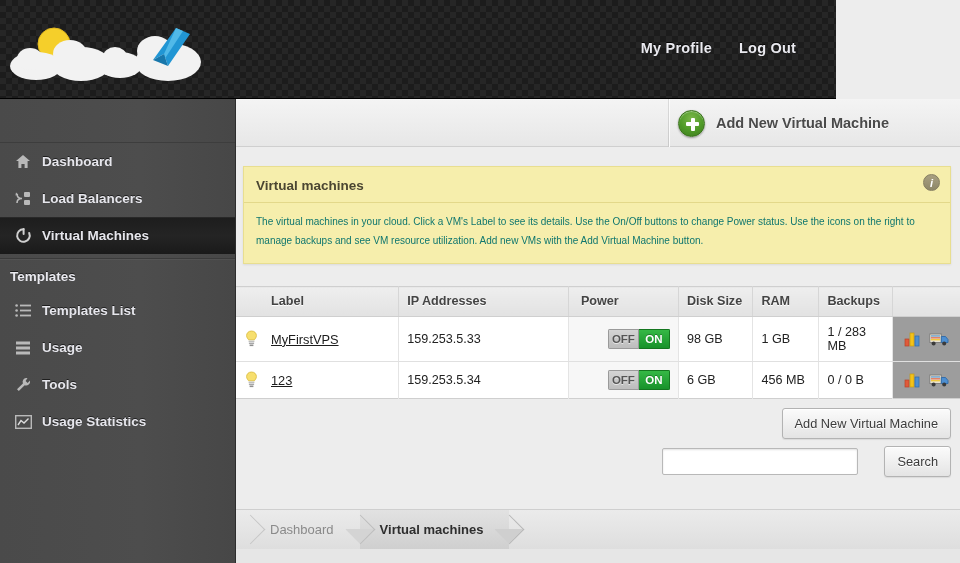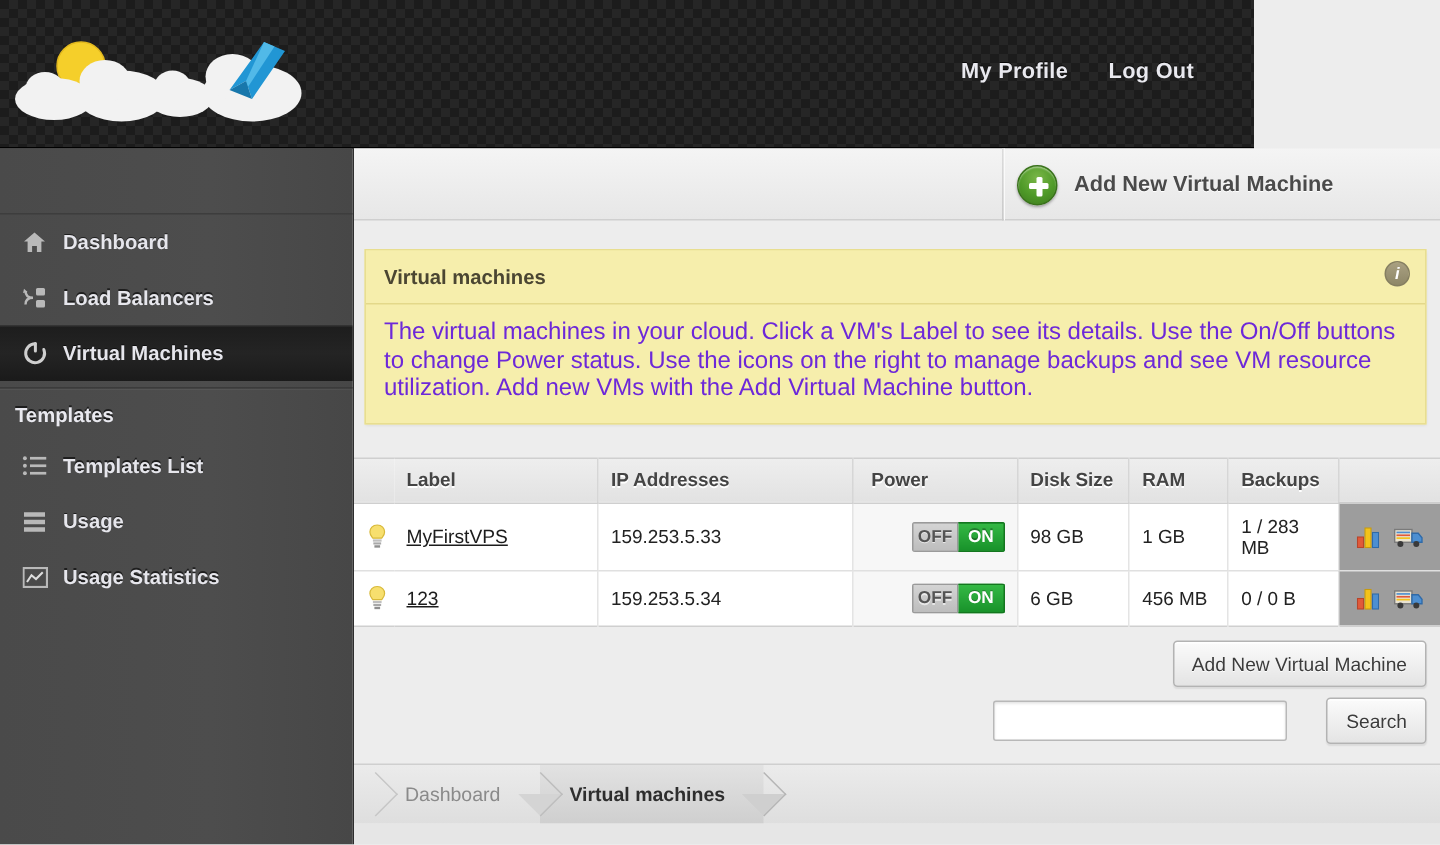--- a/index.html
+++ b/index.html
@@ -98,21 +98,21 @@
   .banner-title { font-size: 13.5px; font-weight: bold; color: #4b4632; }
   .info-icon {
     position: absolute; right: 10px; top: 7px;
     width: 17px; height: 17px; border-radius: 50%;
     background: linear-gradient(180deg,#a9a081,#8e8768);
     border: 1px solid #857e61;
     color: #fff; font-size: 11px; font-weight: bold; font-style: italic;
     line-height: 16px; text-align: center; cursor: pointer;
   }
   .banner-body {
-    padding: 10px 14px 13px 12px; font-size: 16px; color: #6d28d9; line-height: 18.5px;
+    padding: 10px 14px 13px 12px; font-size: 10px; color: #0f766e; line-height: 18.5px;
   }
 
   
   .vm-table { margin: 22px 0 0 0; width: 724px; border-collapse: collapse; background: #fff;
     border-top: 1px solid #cfcfcf; border-bottom: 1px solid #cfcfcf; }
   .vm-table th {
     background: linear-gradient(180deg,#eeeeee 0%, #e2e2e2 100%);
     font-size: 12.6px; font-weight: bold; color: #444; text-align: left;
     padding: 6px 8px 7px 8px; height: 30px;
     border-right: 1px solid #d6d6d6; border-bottom: 1px solid #cfcfcf;
@@ -294,20 +294,28 @@
           <g fill="#b9b9b9">
               <rect x="1" y="0.5" width="14" height="3"></rect>
               <rect x="1" y="5.5" width="14" height="3"></rect>
               <rect x="1" y="10.5" width="14" height="3"></rect>
             </g>
         </svg>
       </span>
       <span class="lbl">Usage</span>
     </div>
 
+    <div class="side-item">
+      <span class="ico">
+        <svg width="17" height="16" viewBox="0 0 17 16">
+          <path d="M12.5 1 a4 4 0 0 0-4.6 5.4 L2 12.3 l1.8 1.8 5.9-5.9 A4 4 0 0 0 15 3.5 L12.6 5.9 10.6 3.9 Z" fill="#b9b9b9"></path>
+        </svg>
+      </span>
+      <span class="lbl">Tools</span>
+    </div>
 
     <div class="side-item indent">
       <span class="ico">
         <svg width="17" height="14" viewBox="0 0 17 14">
           <rect x="0.7" y="0.7" width="15.6" height="12.6" fill="none" stroke="#b9b9b9" stroke-width="1.4"></rect>
           <polyline points="3,10 6,5.5 9,8 13.5,3.5" stroke="#dcdcdc" stroke-width="1.4" fill="none"></polyline>
         </svg>
       </span>
       <span class="lbl">Usage Statistics</span>
     </div>

